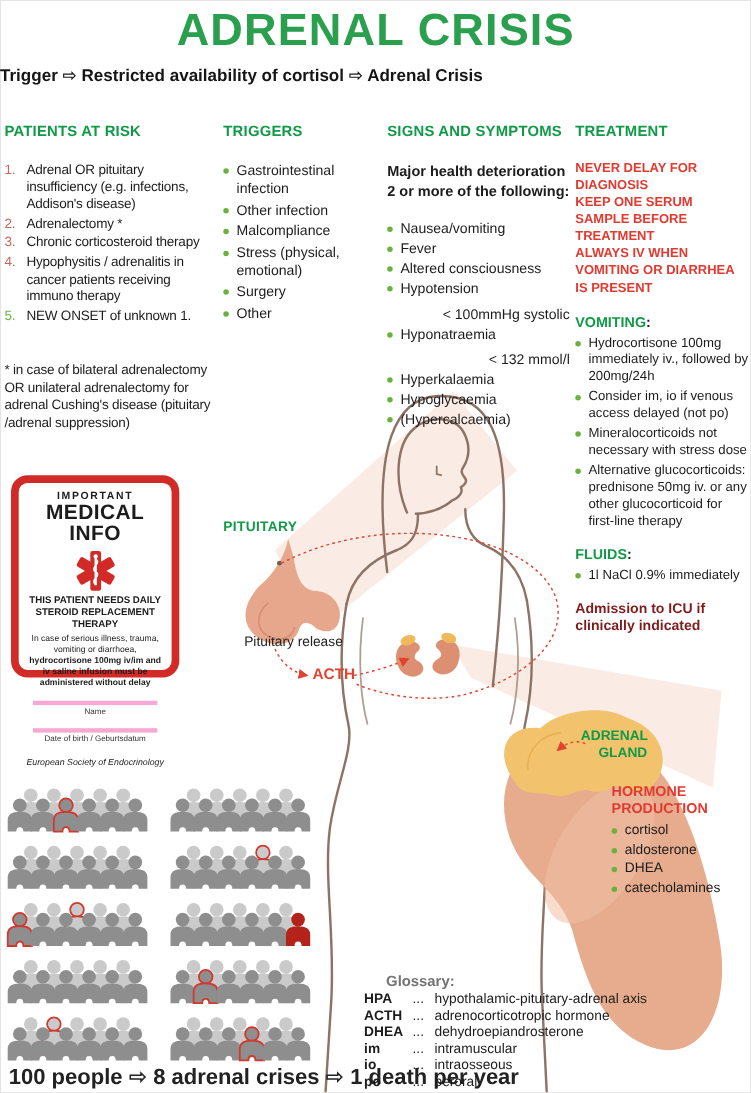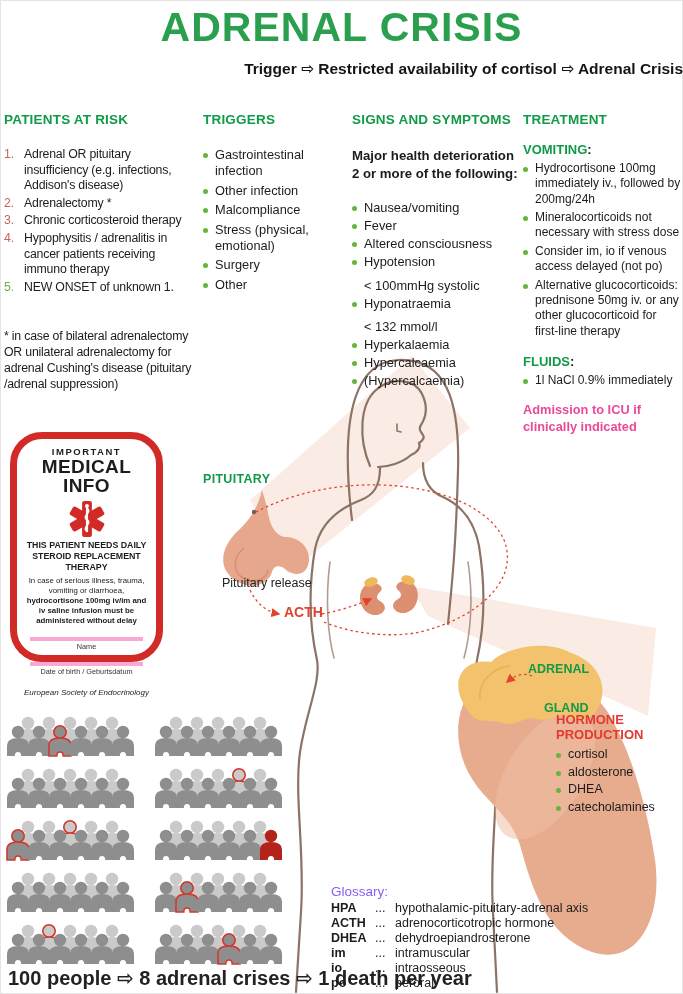--- a/index.html
+++ b/index.html
@@ -1,82 +1,82 @@
 <!DOCTYPE html>
 <html><head>
 <meta charset="utf-8">
 <style>
   html,body{margin:0;padding:0;background:#fff;}
   #poster{position:relative;width:683px;height:994px;margin:0 auto;background:#fff;overflow:hidden;
     font-family:"Liberation Sans","DejaVu Sans",sans-serif;color:#1c1c1c;box-shadow:inset 0 0 0 1px #e4e4e4;}
   
   #title{position:absolute;left:0;top:4px;width:100%;text-align:center;font-size:41px;font-weight:700;
     color:#2aa04f;letter-spacing:1px;}
-  #subtitle{position:absolute;left:0;top:60px;width:100%;text-align:right;font-size:15.5px;font-weight:700;color:#151515;}
+  #subtitle{position:absolute;left:0;top:60px;width:100%;text-align:left;font-size:15.5px;font-weight:700;color:#151515;}
   
   .col{position:absolute;top:112px;}
   #col-risk{left:4px;width:192px;}
   #col-triggers{left:203px;width:138px;}
   #col-signs{left:352px;width:166px;}
   #col-treatment{left:523px;width:158px;}
   .col-heading{font-size:13.5px;font-weight:700;color:#119a48;letter-spacing:.2px;margin:0;}
   
   .numlist{margin:20px 0 0 0;padding:0;list-style:none;font-size:12.3px;line-height:1.27;letter-spacing:-.2px;}
   .numlist li{display:flex;gap:6px;margin-bottom:2px;}
   .num{min-width:14px;}
   .num-red{color:#c4655c;}
   .num-green{color:#6cb33f;}
   .footnote{margin-top:34px;font-size:12.3px;line-height:1.3;letter-spacing:-.2px;}
   
   .blist{margin:20px 0 0 0;padding:0;list-style:none;}
   .blist li{display:flex;gap:7px;margin-bottom:3px;}
   .dot{flex:0 0 auto;width:5px;height:5px;border-radius:50%;background:#6ab23e;margin-top:6px;}
   .li-text{display:block;}
-  .li-sub{display:block;padding-left:1px;}
+  .li-sub{display:block;padding-left:1px;text-align:right;}
   #col-triggers .blist li{font-size:12.8px;line-height:1.28;}
   #col-signs .intro{margin-top:20px;font-size:13.2px;font-weight:700;line-height:1.33;white-space:pre-line;}
   #col-signs .blist{margin-top:18px;}
   #col-signs .blist li{font-size:12.8px;line-height:1.26;margin-bottom:2px;flex-wrap:wrap;}
   #col-signs .li-sub{width:100%;padding-left:12px;}
   
   .warnings{margin-top:18px;}
   .warning{color:#e23a30;font-weight:700;font-size:11.8px;line-height:1.32;}
   .sub-label{margin-top:15px;font-size:13px;font-weight:700;color:#119a48;}
   .sub-label .colon{color:#1c1c1c;}
   #col-treatment .blist{margin-top:4px;}
   #col-treatment .blist li{font-size:12px;line-height:1.28;margin-bottom:3px;}
-  .icu-note{margin-top:14px;color:#ec4899;font-weight:700;font-size:12.8px;line-height:1.3;}
-  
-  #card{position:absolute;left:10px;top:432px;width:153px;height:230px;box-sizing:border-box;background:#fff;
-    border:7px solid #d22b27;border-radius:32px;padding:5px 7px;text-align:center;}
+  .icu-note{margin-top:14px;color:#7f1d1d;font-weight:700;font-size:12.8px;line-height:1.3;}
+  
+  #card{position:absolute;left:10px;top:432px;width:153px;height:184px;box-sizing:border-box;background:#fff;
+    border:7px solid #d22b27;border-radius:15px;padding:5px 7px;text-align:center;}
   .card-kicker{font-size:9.5px;font-weight:700;letter-spacing:1.5px;margin-top:2px;}
   .card-title{font-size:19px;font-weight:700;line-height:1.02;letter-spacing:.4px;}
   .star{display:block;margin:3px auto 1px auto;}
   .card-statement{font-size:8.8px;font-weight:700;line-height:1.25;margin-top:1px;}
   .card-body{font-size:7.8px;line-height:1.3;margin-top:3px;}
   .card-body-bold{font-size:7.8px;font-weight:700;line-height:1.3;}
   .card-line{margin:11px 6px 0 6px;border-top:4px solid #f9a8d4;font-size:7.3px;color:#333;padding-top:1px;}
   .card-footer{font-style:italic;font-size:8px;margin-top:12px;}
   
   .anat-label{position:absolute;}
   #pituitary-label{left:203px;top:472px;color:#119a48;font-weight:700;font-size:12.5px;letter-spacing:.3px;}
   #pituitary-release-label{left:222px;top:576px;font-size:12.5px;color:#222;}
   #acth-label{left:284px;top:604px;color:#e0442f;font-weight:700;font-size:14px;}
   #adrenal-label{left:528px;top:662px;color:#119a48;font-weight:700;font-size:12.5px;line-height:1.2;}
-  #adrenal-label .line2{padding-left:16px;margin-top:24px;}
+  #adrenal-label .line2{padding-left:16px;}
   #hormone-block{left:556px;top:712px;width:120px;}
   #hormone-heading{color:#e23a30;font-weight:700;font-size:13px;line-height:1.16;}
   #hormone-block .blist{margin-top:5px;}
   #hormone-block .blist li{font-size:12.5px;line-height:1.24;margin-bottom:2px;}
   
   #crowd-svg{position:absolute;left:5px;top:716px;}
   #crowd-caption{position:absolute;left:8px;top:966px;font-size:20px;font-weight:700;color:#222;}
   
   #glossary{position:absolute;left:331px;top:884px;width:334px;}
-  .gloss-head{color:#8b5cf6;font-weight:400;font-size:13.5px;margin-bottom:2px;}
+  .gloss-head{color:#737373;font-weight:700;font-size:13.5px;margin-bottom:2px;margin-left:20px;}
   .gloss-row{display:flex;font-size:12.5px;line-height:15px;}
   .gloss-term{font-weight:700;width:44px;flex:0 0 auto;}
   .gloss-dots{width:20px;flex:0 0 auto;}
   svg{display:block;}
   #anatomy{position:absolute;left:0;top:0;pointer-events:none;}
 </style>
 </head>
 <body>
 
 <div id="poster">
@@ -233,50 +233,58 @@
         </li>
 
         <li>
           <span class="dot"></span>
           <span class="li-text">Hyperkalaemia</span>
 
         </li>
 
         <li>
           <span class="dot"></span>
-          <span class="li-text">Hypercalcaemia</span>
+          <span class="li-text">Hypoglycaemia</span>
 
         </li>
 
         <li>
           <span class="dot"></span>
           <span class="li-text">(Hypercalcaemia)</span>
 
         </li>
       </ul>
   </div>
 
   <div class="col" id="col-treatment">
     <h2 class="col-heading">TREATMENT</h2>
+    <div class="warnings">
+
+        <div class="warning">NEVER DELAY FOR DIAGNOSIS</div>
+
+        <div class="warning">KEEP ONE SERUM SAMPLE BEFORE TREATMENT</div>
+
+        <div class="warning">ALWAYS IV WHEN VOMITING OR DIARRHEA IS PRESENT</div>
+      </div>
     <div class="sub-label"><span>VOMITING</span><span class="colon">:</span></div>
     <ul class="blist">
 
         <li>
           <span class="dot"></span>
           <span class="li-text">Hydrocortisone 100mg immediately iv., followed by 200mg/24h</span>
         </li>
 
         <li>
           <span class="dot"></span>
+          <span class="li-text">Consider im, io if venous access delayed (not po)</span>
+        </li>
+
+        <li>
+          <span class="dot"></span>
           <span class="li-text">Mineralocorticoids not necessary with stress dose</span>
-        </li>
-
-        <li>
-          <span class="dot"></span>
-          <span class="li-text">Consider im, io if venous access delayed (not po)</span>
         </li>
 
         <li>
           <span class="dot"></span>
           <span class="li-text">Alternative glucocorticoids: prednisone 50mg iv. or any other glucocorticoid for first-line therapy</span>
         </li>
       </ul>
     <div class="sub-label"><span>FLUIDS</span><span class="colon">:</span></div>
     <ul class="blist">
 

